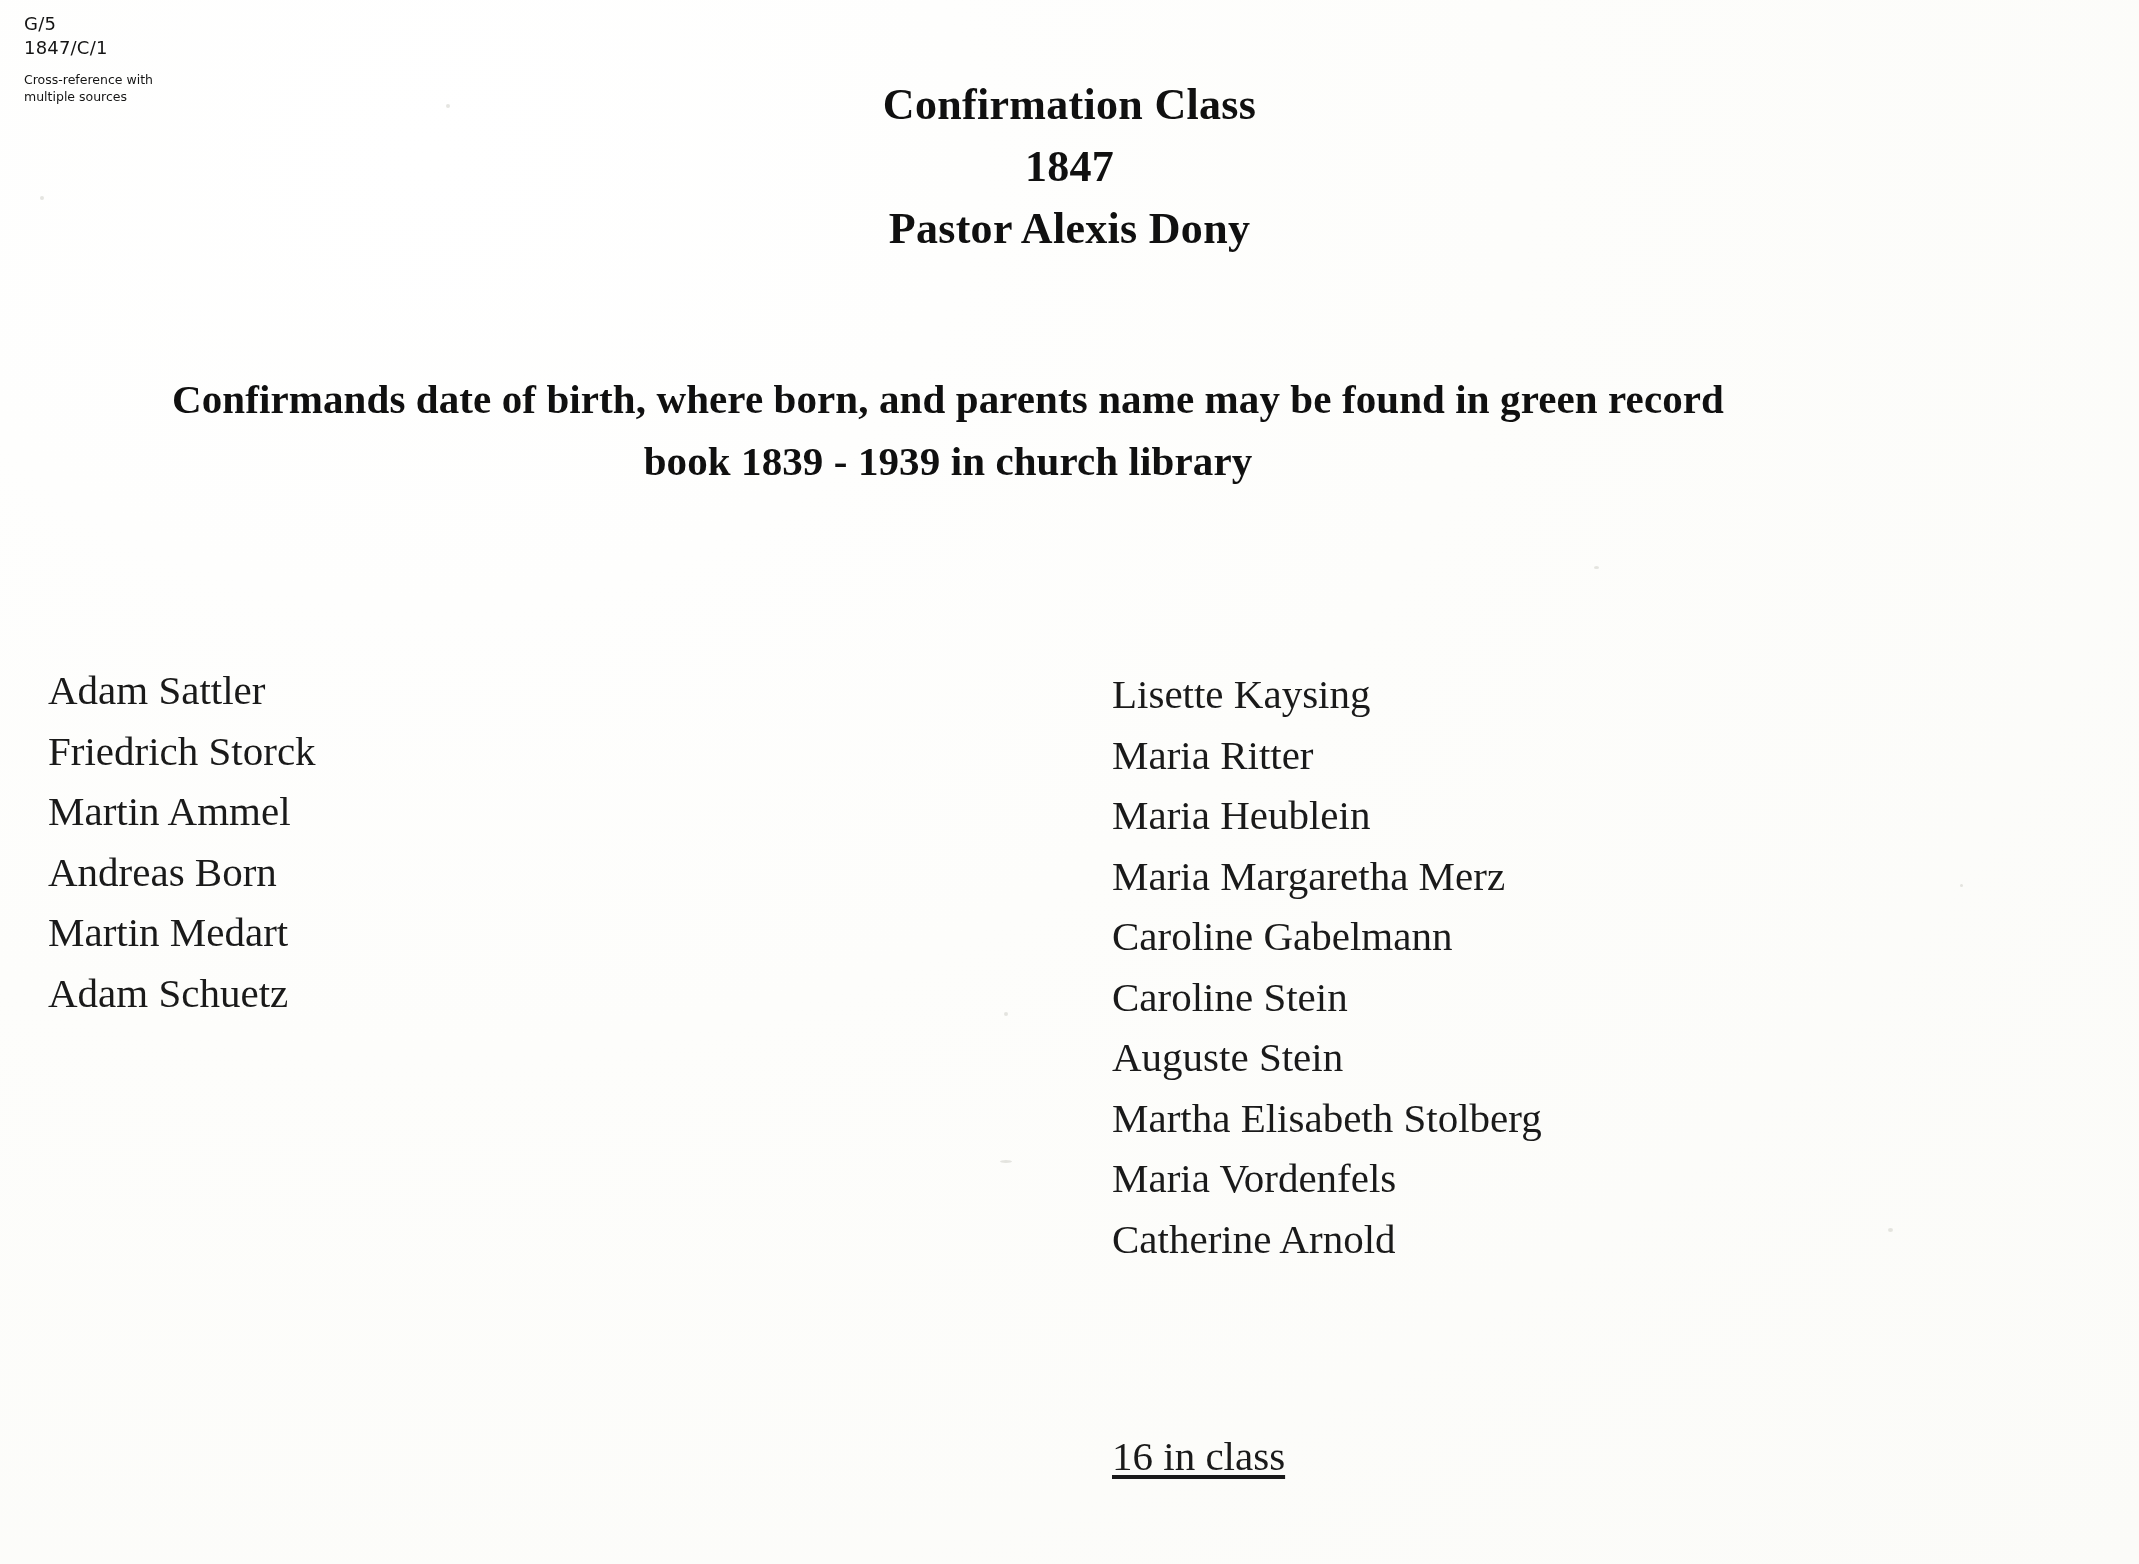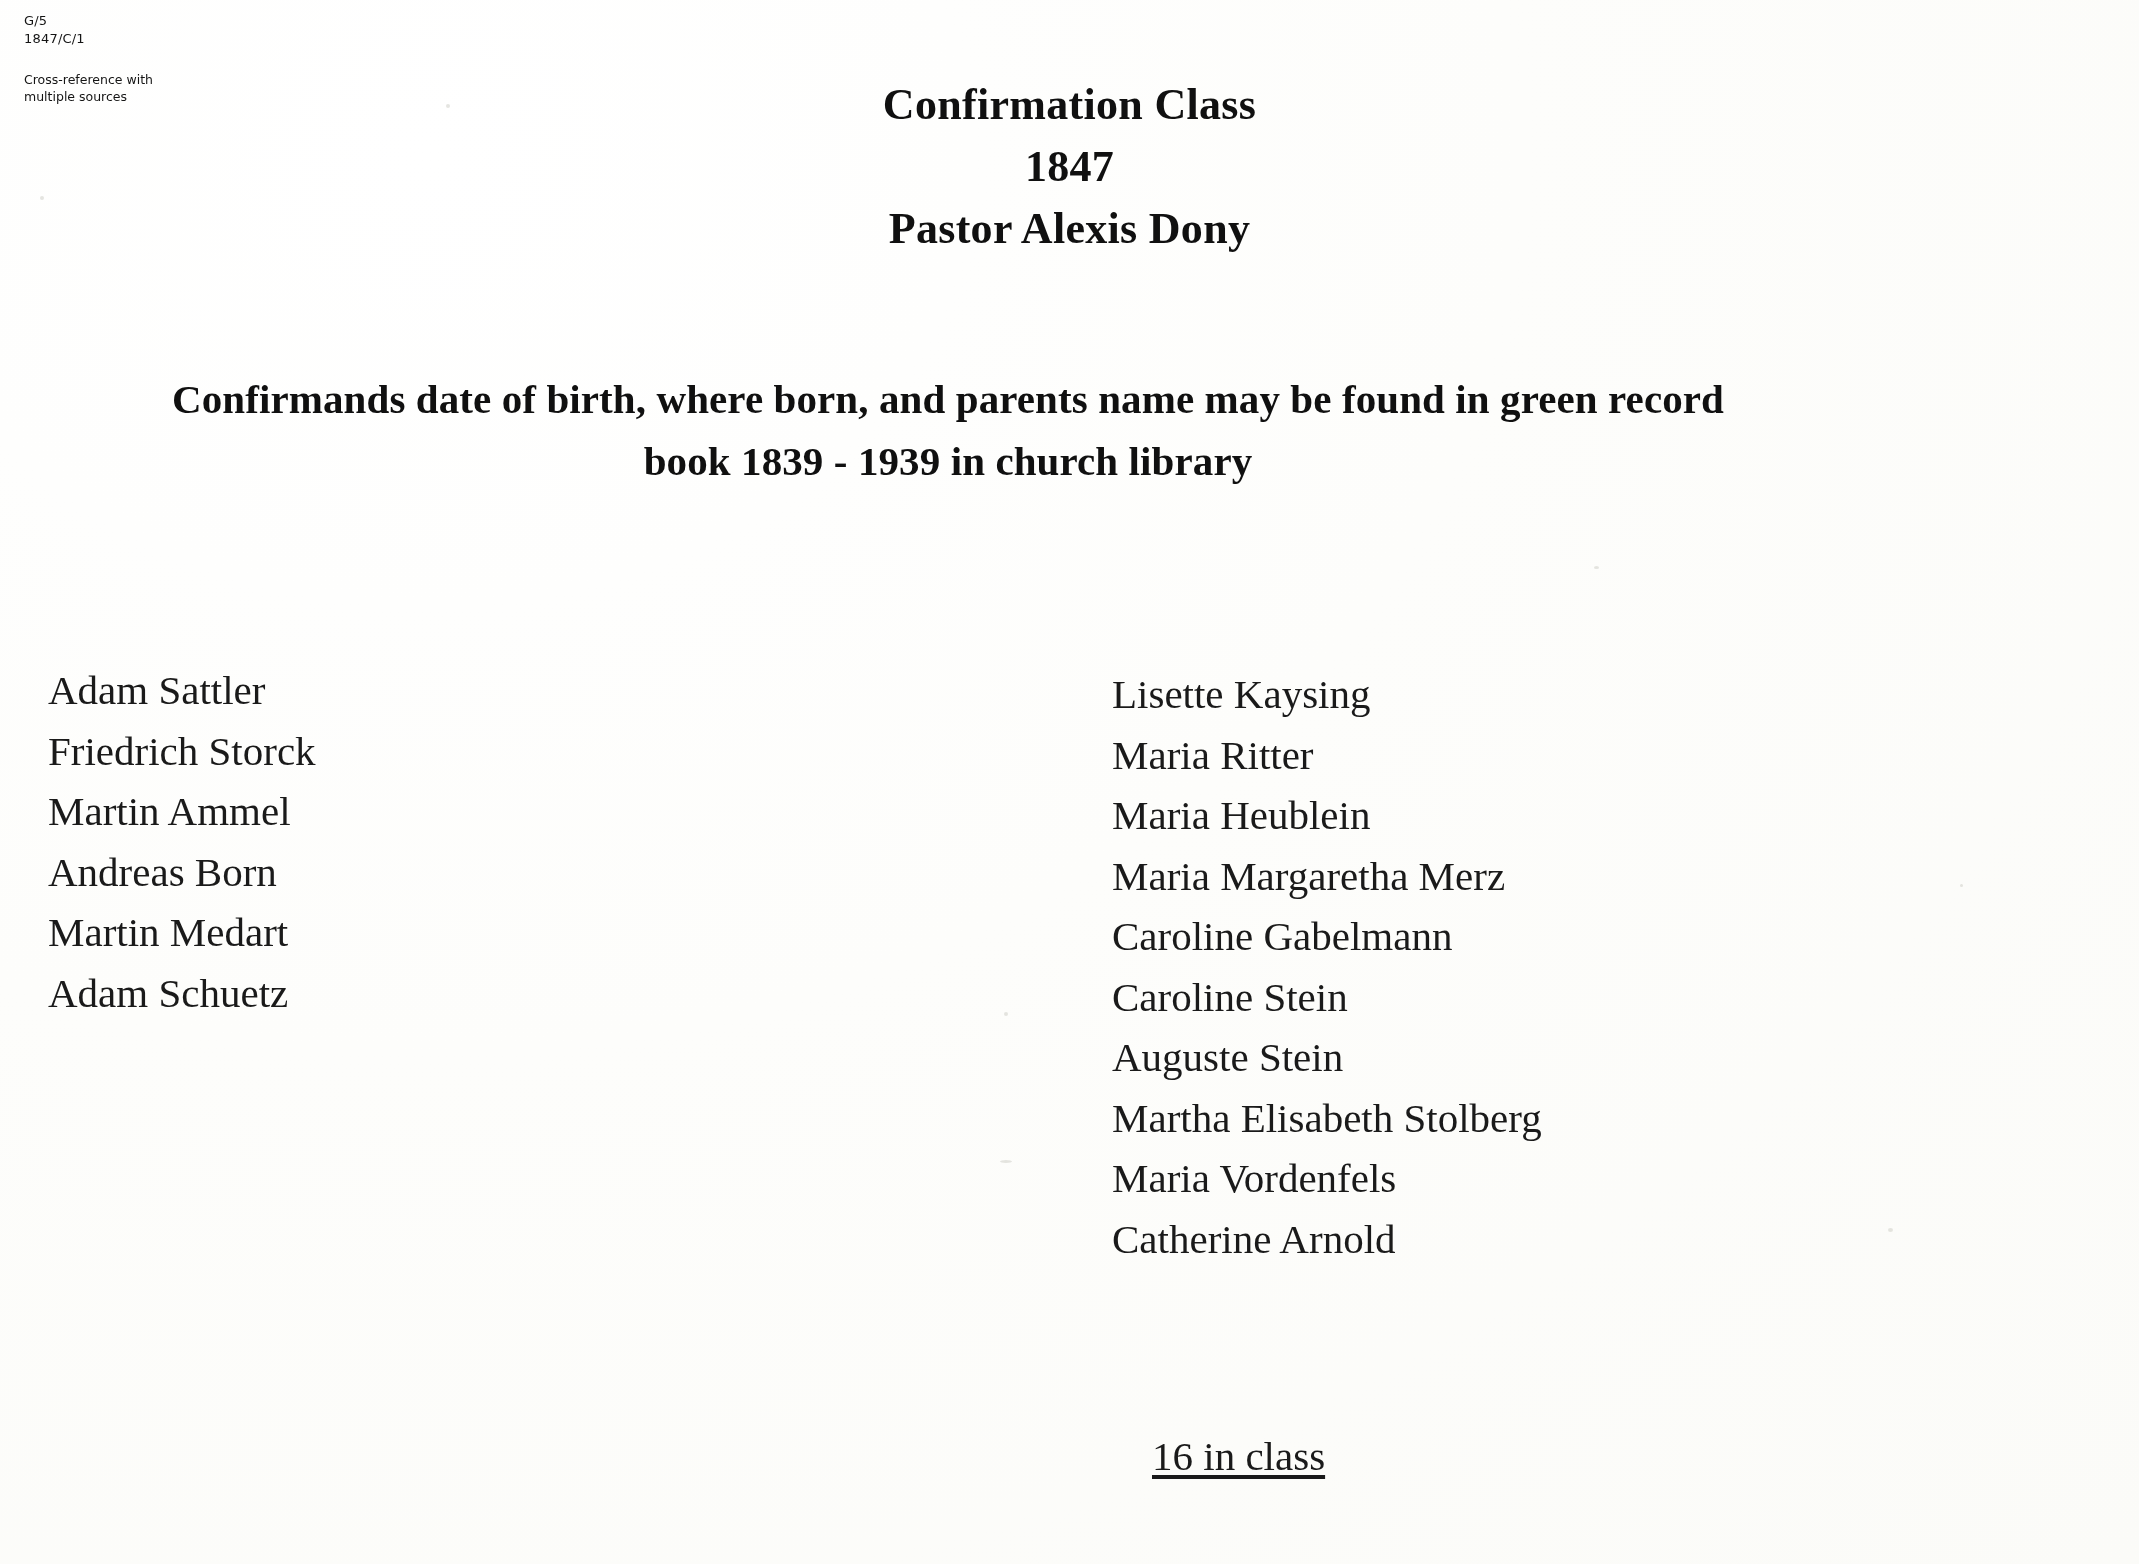--- a/index.html
+++ b/index.html
@@ -33,21 +33,21 @@
     border-radius: 50%;
     opacity: .55;
   }
 
   
   .archive-ref {
     position: absolute;
     left: 24px;
     top: 12px;
     font-family: "DejaVu Sans", sans-serif;
-    font-size: 13px;
+    font-size: 18px;
     line-height: 1.35;
     color: #141414;
     letter-spacing: .2px;
   }
   .archive-note {
     position: absolute;
     left: 24px;
     top: 72px;
     font-family: "DejaVu Sans", sans-serif;
     font-size: 12.5px;
@@ -110,21 +110,20 @@
     white-space: nowrap;
   }
 
   
   .count-block {
     position: absolute;
     left: 1112px;
     top: 1430px;
     width: 420px;
     text-align: left;
-    margin-left: 40px;
   }
   .count-text {
     font-family: "Liberation Serif", serif;
     font-size: 41px;
     line-height: 52px;
     color: #1a1a1a;
     text-decoration: underline;
     text-underline-offset: 5px;
   }
 </style>

